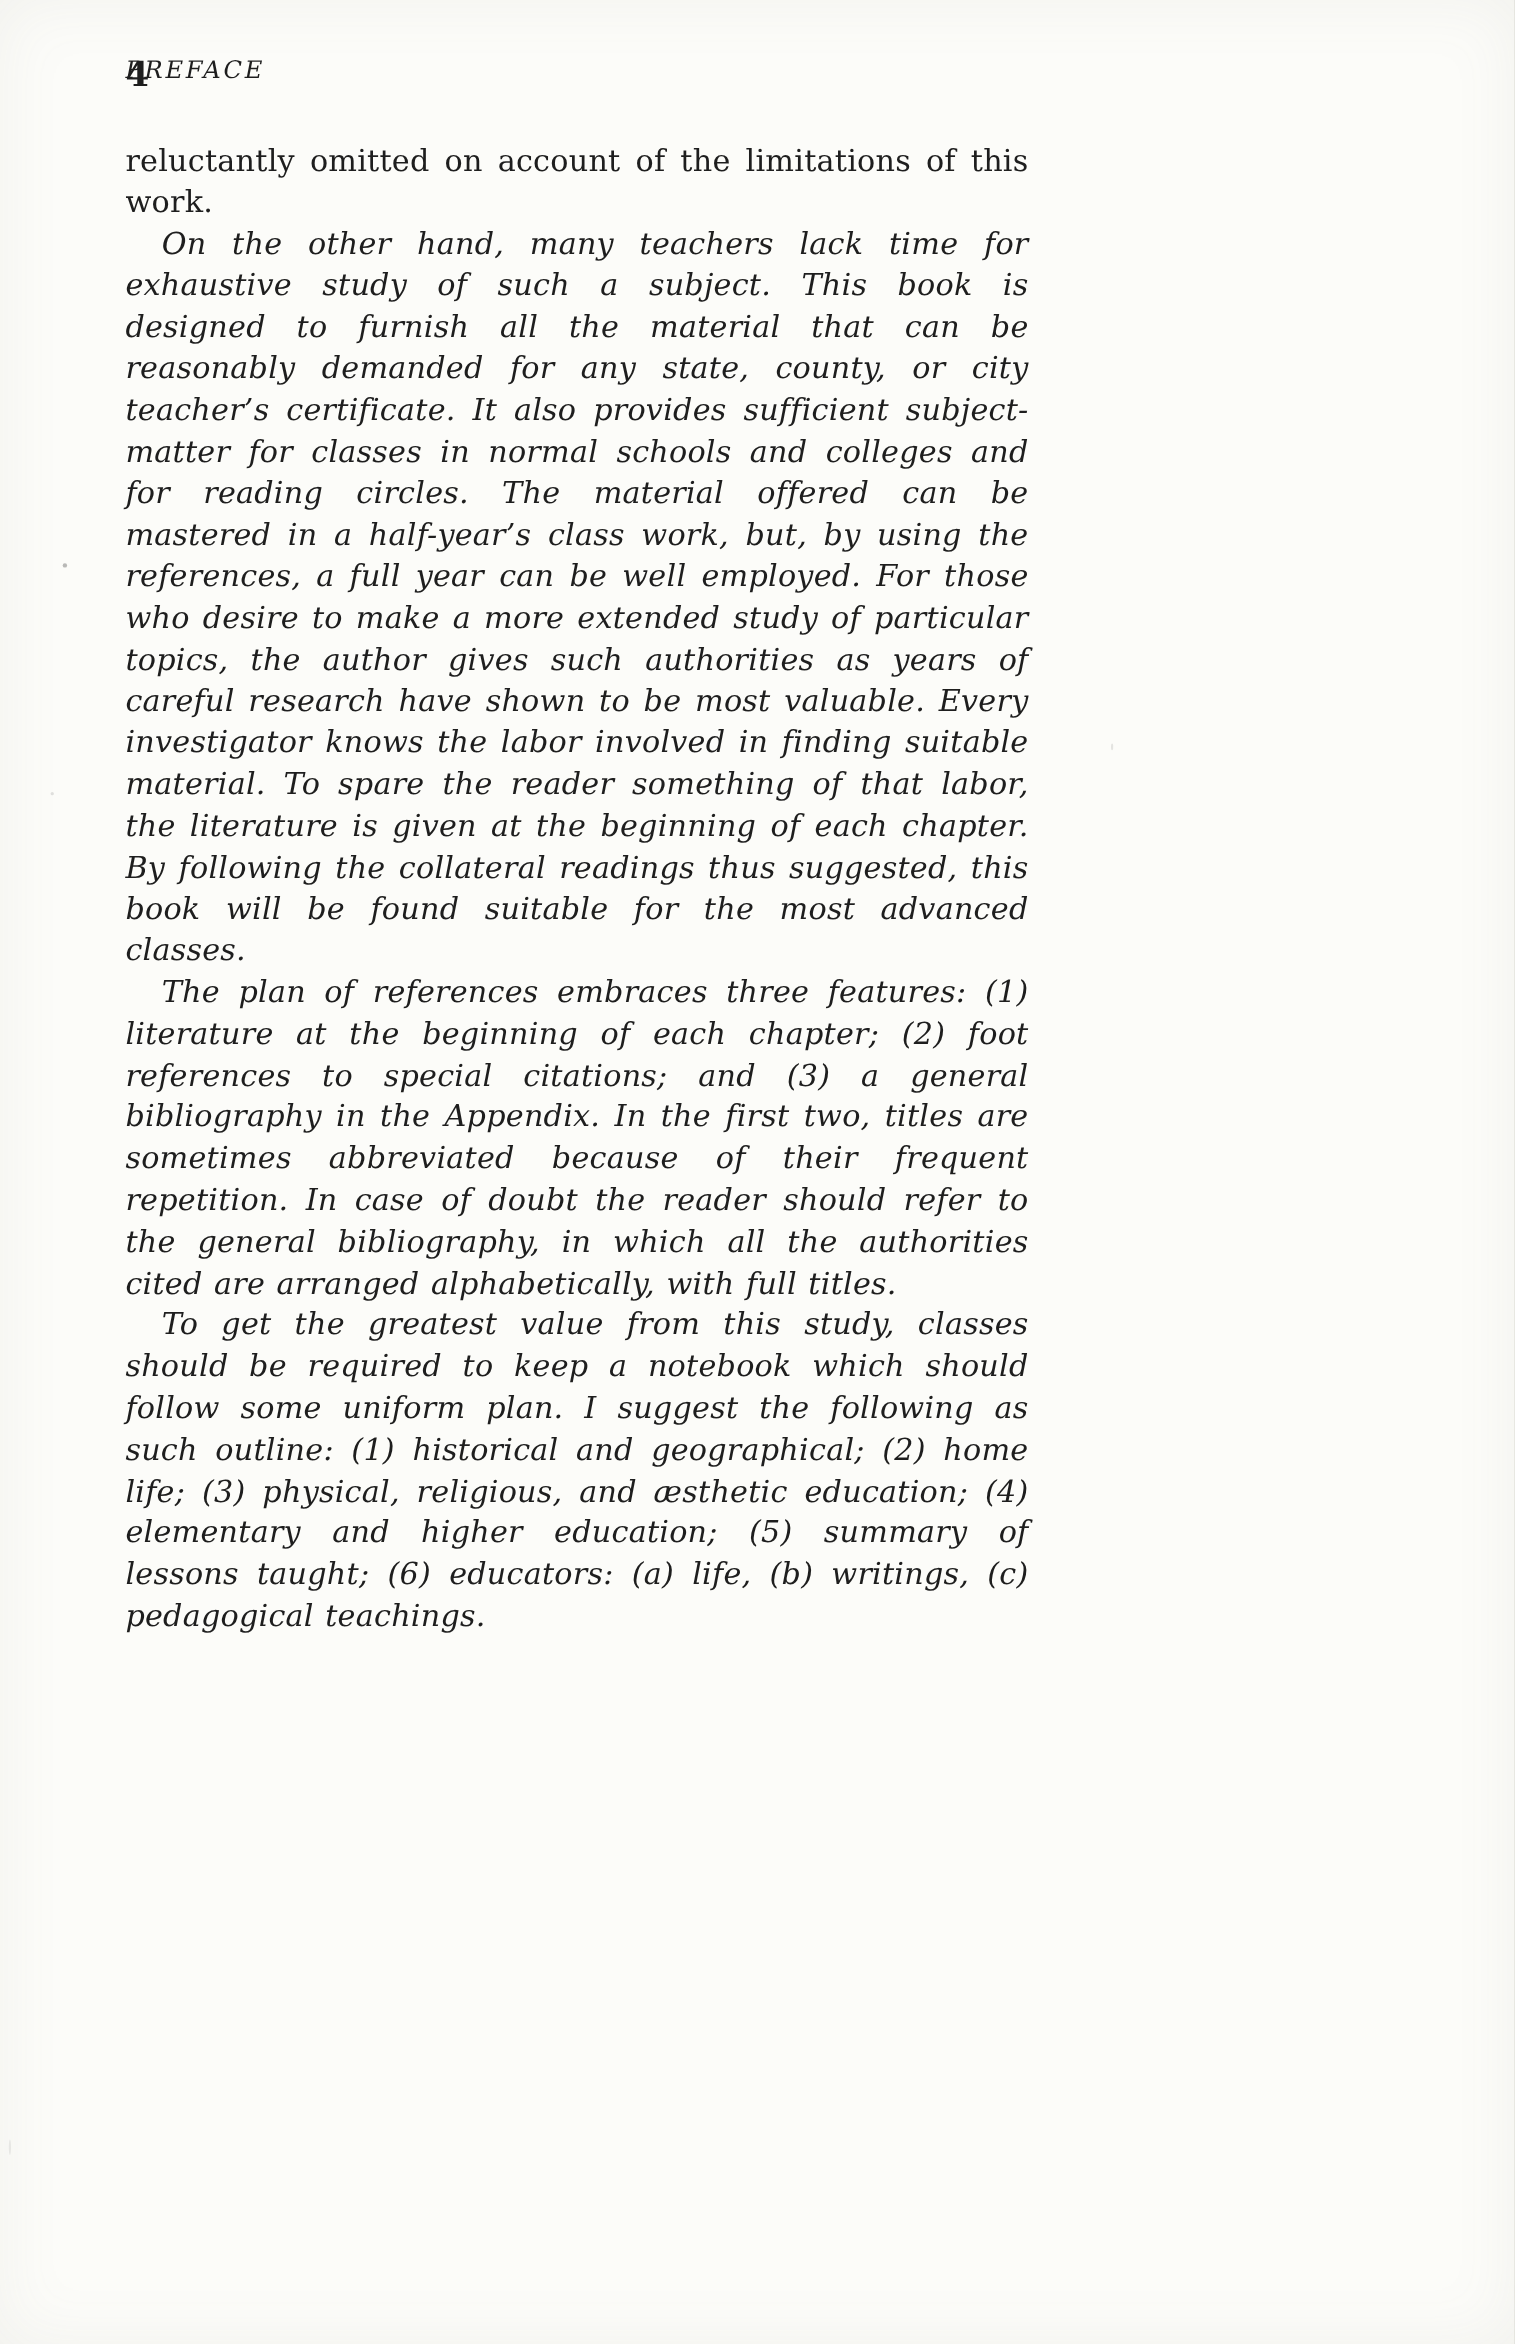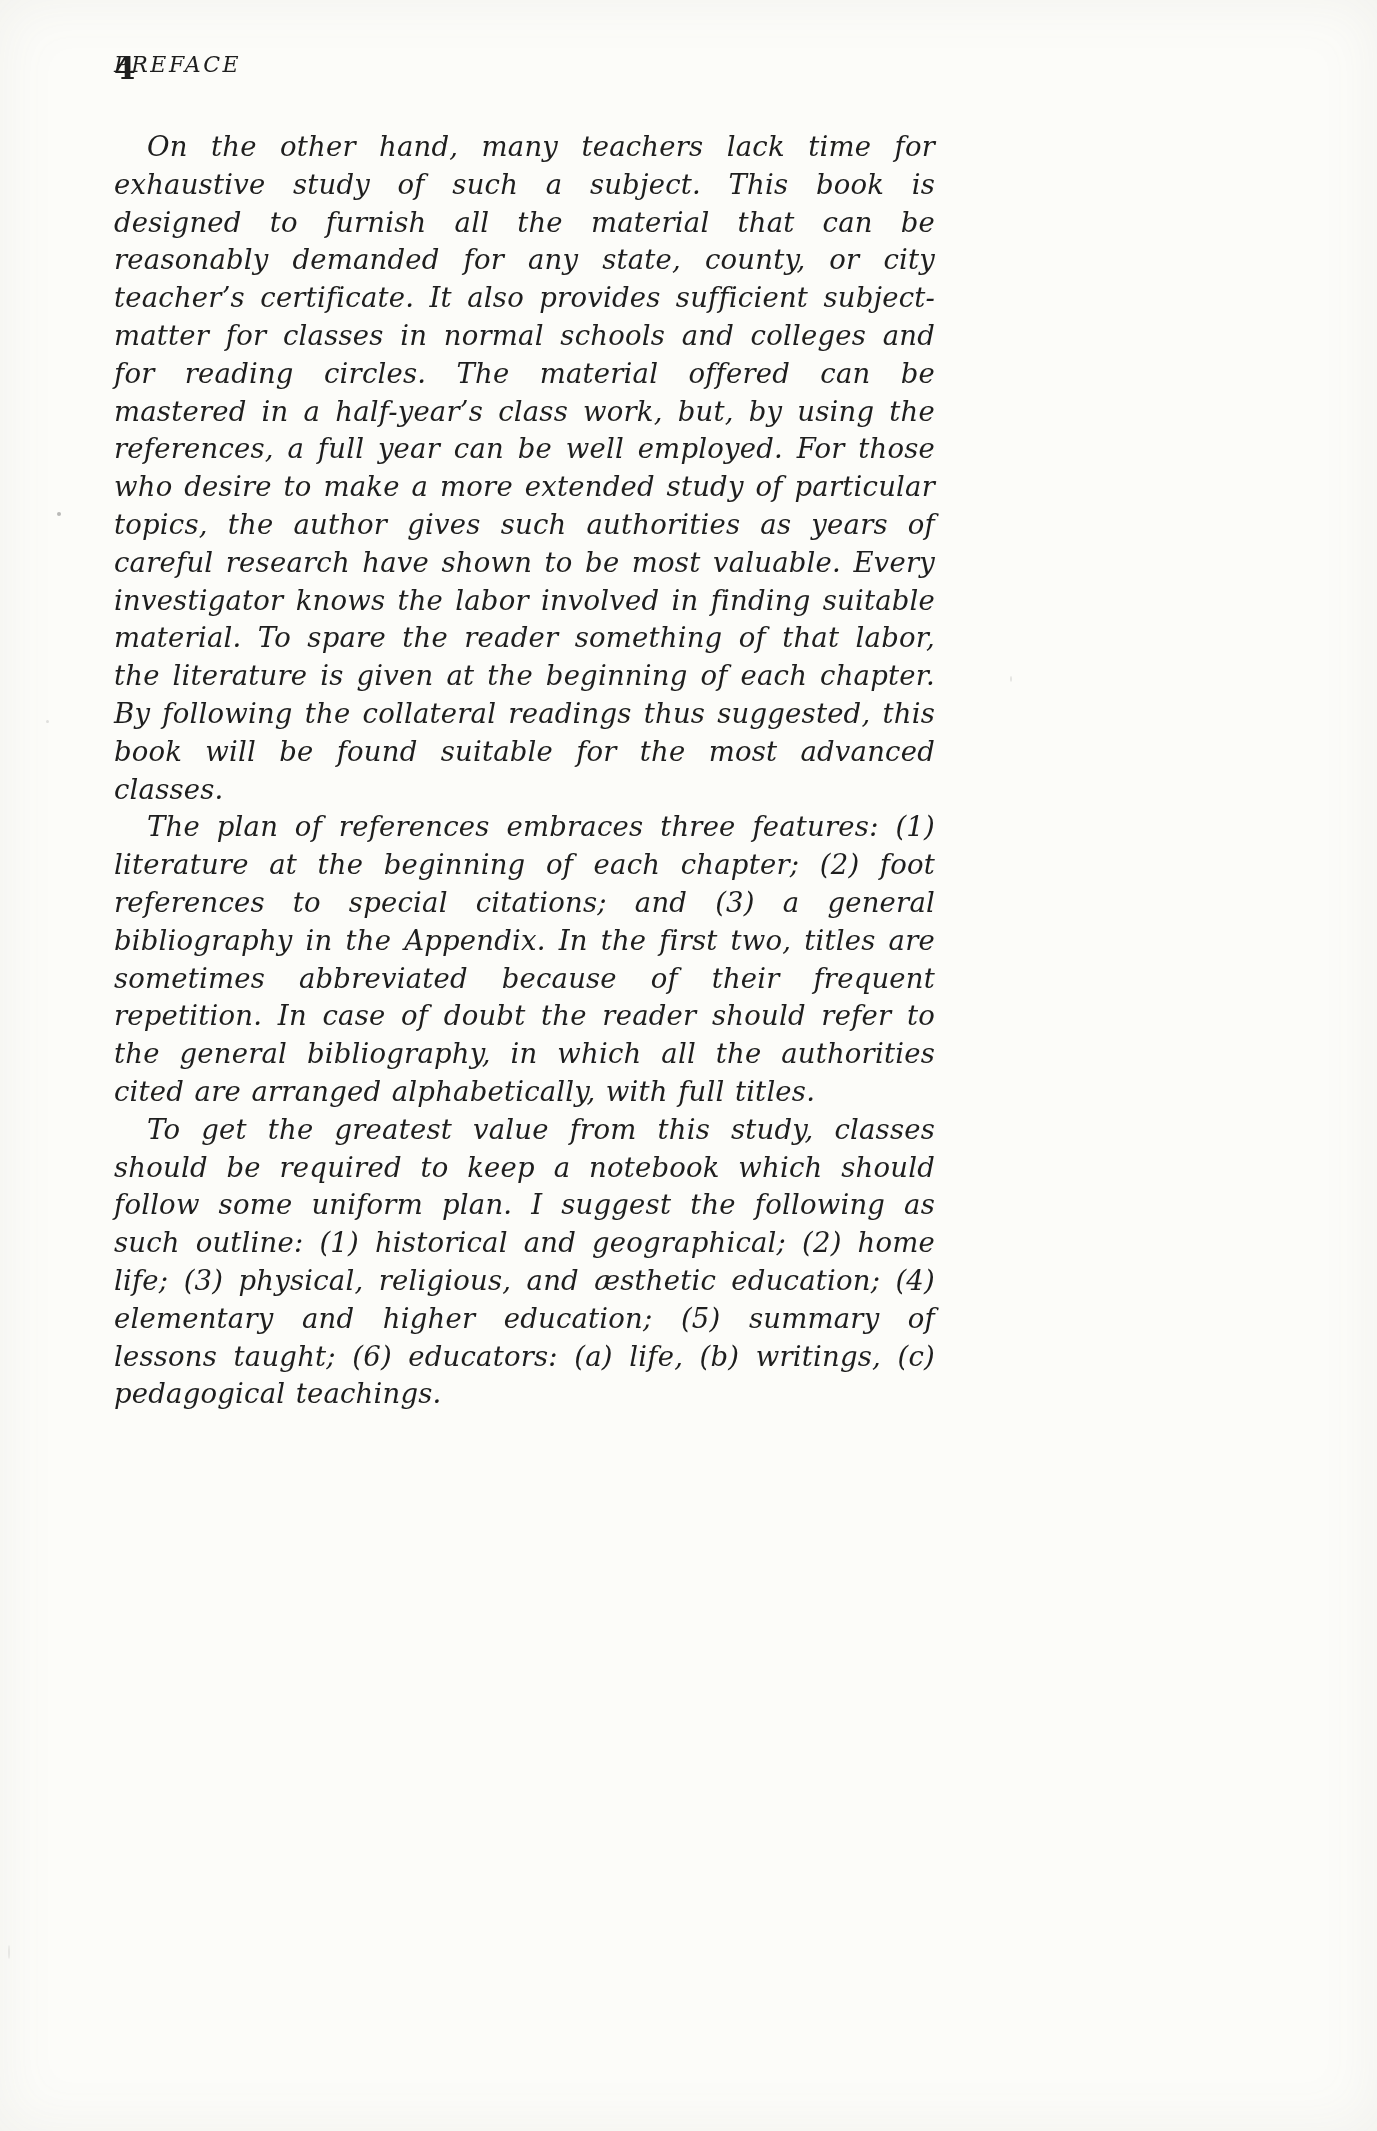--- a/index.html
+++ b/index.html
@@ -71,20 +71,21 @@
 <body>
 
 <div class="scan-page">
 
   <div class="page-header">
     <span class="page-number">4</span>
     <span class="running-title">PREFACE</span>
   </div>
 
   <div class="body-text">
+    <p>reluctantly omitted on account of the limitations of this work.</p>
     <p class="indented">On the other hand, many teachers lack time for exhaustive study of such a subject.  This book is designed to furnish all the material that can be reasonably demanded for any state, county, or city teacher’s certificate.  It also provides sufficient subject-matter for classes in normal schools and colleges and for reading circles.  The material offered can be mastered in a half-year’s class work, but, by using the references, a full year can be well employed.  For those who desire to make a more extended study of particular topics, the author gives such authorities as years of careful research have shown to be most valuable.  Every investigator knows the labor involved in finding suitable material.  To spare the reader something of that labor, the literature is given at the beginning of each chapter.  By following the collateral readings thus suggested, this book will be found suitable for the most advanced classes.</p>
     <p class="indented">The plan of references embraces three features: (1) literature at the beginning of each chapter; (2) foot references to special citations; and (3) a general bibliography in the Appendix.  In the first two, titles are sometimes abbreviated because of their frequent repetition.  In case of doubt the reader should refer to the general bibliography, in which all the authorities cited are arranged alphabetically, with full titles.</p>
     <p class="indented">To get the greatest value from this study, classes should be required to keep a notebook which should follow some uniform plan.  I suggest the following as such outline: (1) historical and geographical; (2) home life; (3) physical, religious, and æsthetic education; (4) elementary and higher education; (5) summary of lessons taught; (6) educators: (a) life, (b) writings, (c) pedagogical teachings.</p>
   </div>
 
   <span class="speck s1"></span>
   <span class="speck s2"></span>
   <span class="speck s3"></span>
   <span class="speck s4"></span>
 

